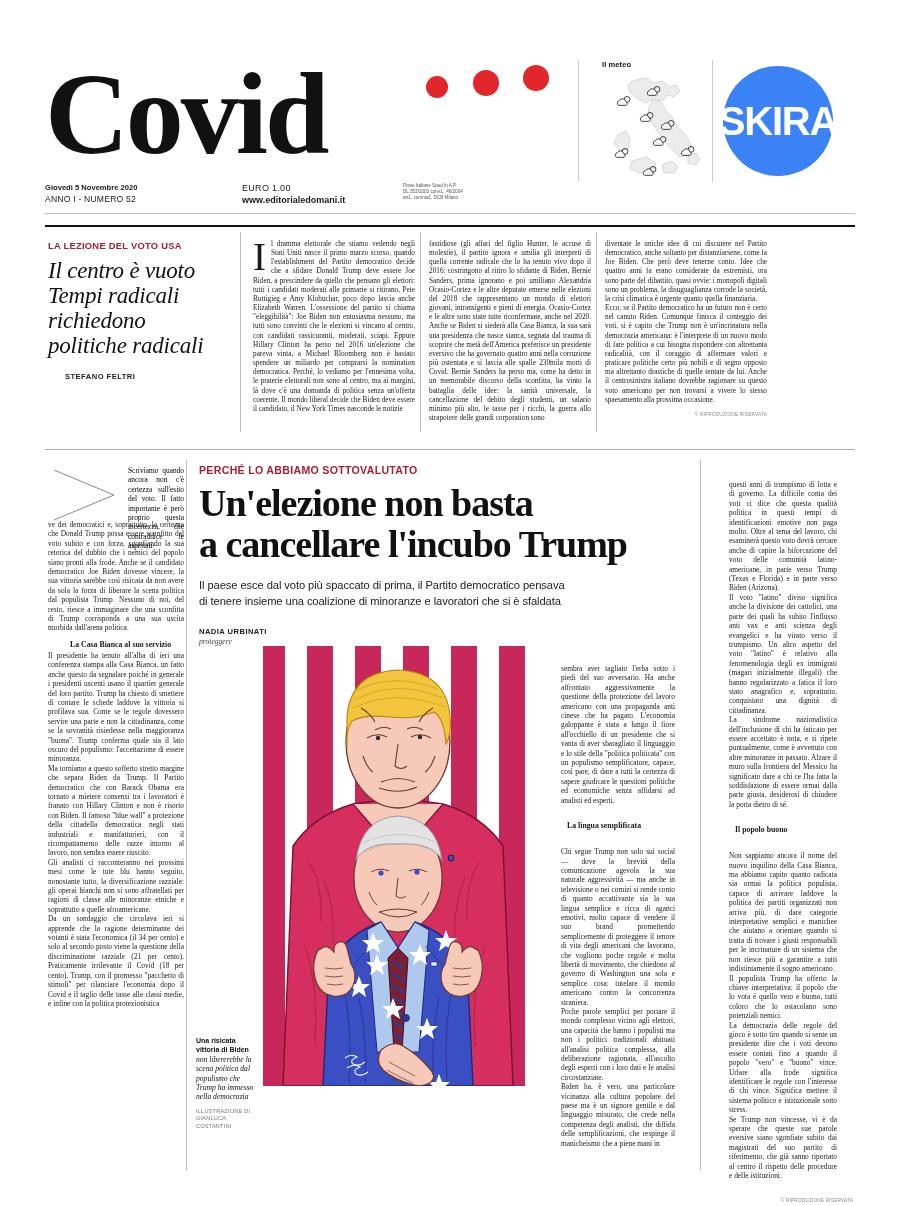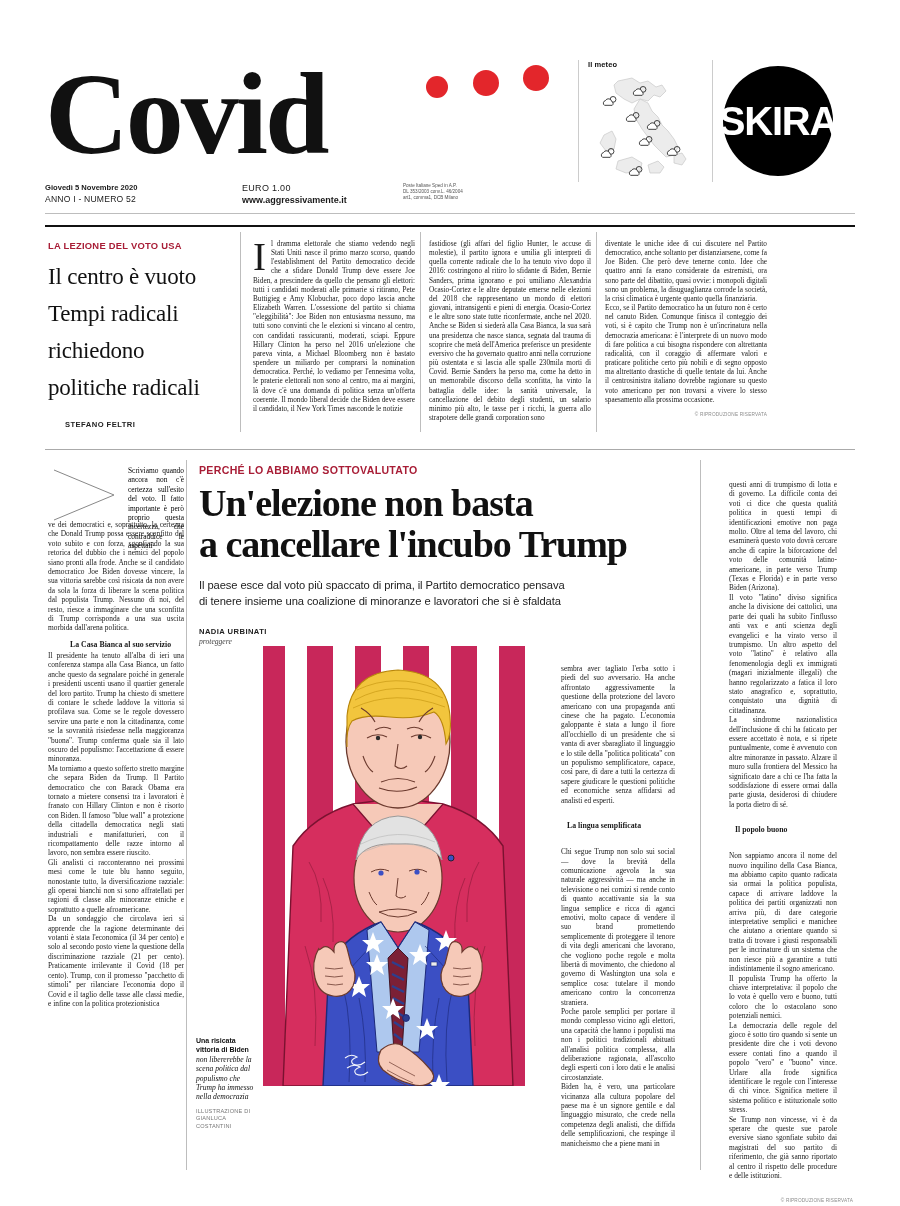--- a/index.html
+++ b/index.html
@@ -25,29 +25,29 @@
     position:absolute;
     left:0; top:-2px;
   }
   .dot { position:absolute; border-radius:50%; background:#e3262b; }
   .dot.d1 { width:22px; height:22px; left:381px; top:18px; }
   .dot.d2 { width:26px; height:26px; left:428px; top:12px; }
   .dot.d3 { width:26px; height:26px; left:478px; top:7px; }
 
   
   .meteo { position:absolute; left:578px; top:60px; width:135px; height:122px;
-           border-left:1px solid #ccc; border-right:1px solid #ccc; padding-left:9px; }
+           border-left:1px solid #ccc; border-right:1px solid #ccc; padding-left:23px; }
   .meteo-title { font-family:"Liberation Sans", sans-serif; font-weight:700; font-size:7.5px; color:#111; letter-spacing:.1px; }
   .italy-map { position:relative; width:120px; height:104px; margin-top:4px; }
   .italy-map svg { position:absolute; left:0; top:0; }
   .wicon { position:absolute; width:17px; height:13px; }
 
   
   .skira { position:absolute; left:723px; top:66px; width:110px; height:110px;
-           border-radius:50%; background:#000000; display:flex; align-items:center; justify-content:center; }
+           border-radius:50%; background:#3b82f6; display:flex; align-items:center; justify-content:center; }
   .skira span { font-family:"Liberation Sans", sans-serif; font-weight:700; font-size:40px; color:#fff; letter-spacing:-1.2px; }
 
   
   .infobar { position:absolute; left:45px; top:182px; width:810px; height:26px;
              font-family:"Liberation Sans", sans-serif; color:#1a1a1a; }
   .infobar .i1 { position:absolute; left:0; top:0; }
   .infobar .i2 { position:absolute; left:197px; top:0; }
   .infobar .i3 { position:absolute; left:358px; top:1px; }
   .ib-b { font-weight:700; font-size:7.6px; line-height:11px; }
   .ib-n { font-weight:400; font-size:8.6px; line-height:12px; letter-spacing:.2px; }
@@ -63,21 +63,21 @@
   .rule-ed2 { left:420px; top:232px; width:1px; height:200px; }
   .rule-ed3 { left:596px; top:232px; width:1px; height:200px; }
   .rule-b1 { left:186px; top:460px; width:1px; height:710px; }
   .rule-b2 { left:700px; top:460px; width:1px; height:710px; }
 
   
   .ed-head { position:absolute; left:48px; top:240px; width:180px; }
   .kicker { font-family:"Liberation Sans", sans-serif; font-weight:700; font-size:9.4px;
             color:#a81d36; letter-spacing:.25px; text-transform:uppercase; }
   .ed-title { font-family:"Liberation Serif", serif; font-weight:400; font-size:23px;
-              line-height:37px; color:#111; margin-top:7px; letter-spacing:-.2px; }
+              line-height:25px; color:#111; margin-top:7px; letter-spacing:-.2px;font-style:italic; }
   .byline { font-family:"Liberation Sans", sans-serif; font-weight:700; font-size:7.6px;
             letter-spacing:.45px; color:#222; margin-top:14px; text-transform:uppercase;padding-left:17px; }
 
   .edcol { position:absolute; top:240px; font-size:7.25px; line-height:9.15px;
            text-align:justify; color:#1a1a1a; font-family:"Liberation Serif", serif;
            hyphens:auto; }
   .edcol p { margin:0; text-indent:0; }
   .edcol.c1 { left:253px; width:162px; }
   .edcol.c2 { left:429px; width:162px; }
   .edcol.c3 { left:605px; width:162px; }
@@ -194,21 +194,21 @@
     <span>SKIRA</span>
   </div>
 
   <div class="infobar">
     <div class="i1">
       <div class="ib-b">Giovedì 5 Novembre 2020</div>
       <div class="ib-n">ANNO I - NUMERO 52</div>
     </div>
     <div class="i2">
       <div class="ib-eu">EURO 1.00</div>
-      <div class="ib-url">www.aggressivamente.it</div>
+      <div class="ib-url">www.editorialedomani.it</div>
     </div>
     <div class="i3">
       <div class="ib-tiny" style="white-space:pre-line">Poste Italiane Sped in A.P.
 DL 353/2003 conv.L. 46/2004
 art1, comma1, DCB Milano</div>
     </div>
   </div>
 
   <div class="rule rule-h1"></div>
   <div class="rule rule-h2"></div>

